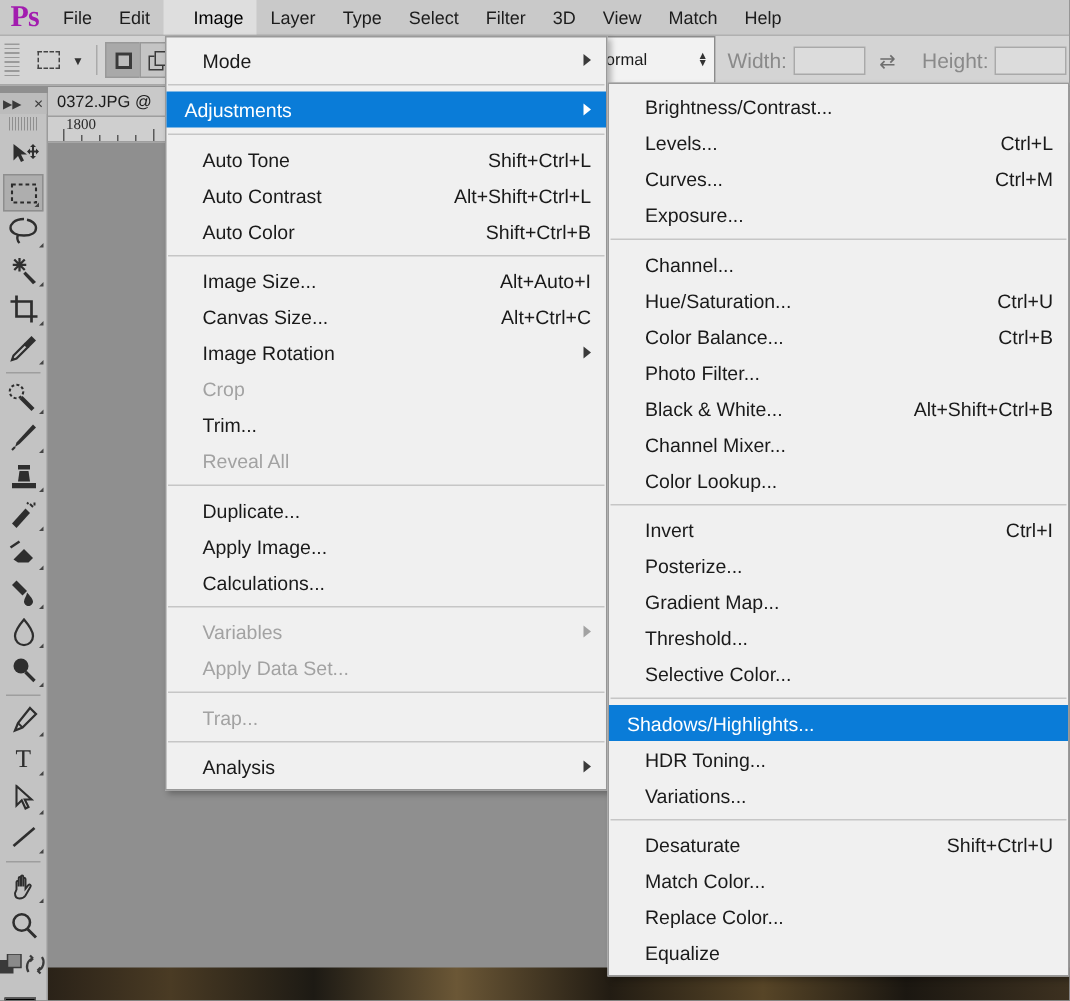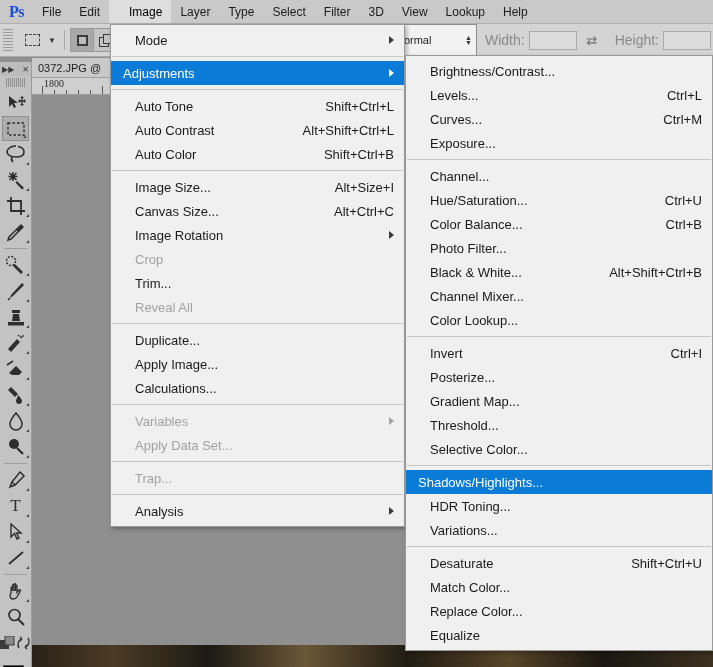--- a/index.html
+++ b/index.html
@@ -23,22 +23,22 @@
     width: 713px; height: 24px;
     background: #c9c9c9;
     display: flex;
     align-items: stretch;
     border-bottom: 1px solid #b0b0b0;
   }
   .ps-logo {
     width: 33px;
     display: flex; align-items: center; justify-content: center;
     font-family: "Liberation Serif", serif;
-    font-size: 16px; font-weight: bold;
-    color: #1d4ed8;
+    font-size: 20px; font-weight: bold;
+    color: #a21caf;
     letter-spacing: -0.5px;
   }
   .menu-item {
     padding: 0 9px;
     display: flex; align-items: center;
     font-size: 12px; color: #1c1c1c;
     white-space: nowrap;
     cursor: default;
   }
   .menu-item.active {
@@ -295,21 +295,21 @@
     <div class="ps-logo">Ps</div>
     <div class="menu-item">File</div>
     <div class="menu-item">Edit</div>
     <div class="menu-item active">Image</div>
     <div class="menu-item">Layer</div>
     <div class="menu-item">Type</div>
     <div class="menu-item">Select</div>
     <div class="menu-item">Filter</div>
     <div class="menu-item">3D</div>
     <div class="menu-item">View</div>
-    <div class="menu-item">Lookup</div>
+    <div class="menu-item">Match</div>
     <div class="menu-item">Help</div>
   </div>
 
   <div class="optionsbar">
     <div class="opt-grip"></div>
     <div class="opt-tool-icon">
       <div class="marquee-icon"></div>
     </div>
     <div class="opt-caret">▼</div>
     <div class="opt-sep"></div>
@@ -546,21 +546,21 @@
         <span class="lbl">Auto Contrast</span>
         <span class="acc">Alt+Shift+Ctrl+L</span>
       </div>
       <div class="mi">
         <span class="lbl">Auto Color</span>
         <span class="acc">Shift+Ctrl+B</span>
       </div>
       <div class="msep"></div>
       <div class="mi">
         <span class="lbl">Image Size...</span>
-        <span class="acc">Alt+Size+I</span>
+        <span class="acc">Alt+Auto+I</span>
       </div>
       <div class="mi">
         <span class="lbl">Canvas Size...</span>
         <span class="acc">Alt+Ctrl+C</span>
       </div>
       <div class="mi">
         <span class="lbl">Image Rotation</span>
         <span class="arrow"></span>
       </div>
       <div class="mi dis">

